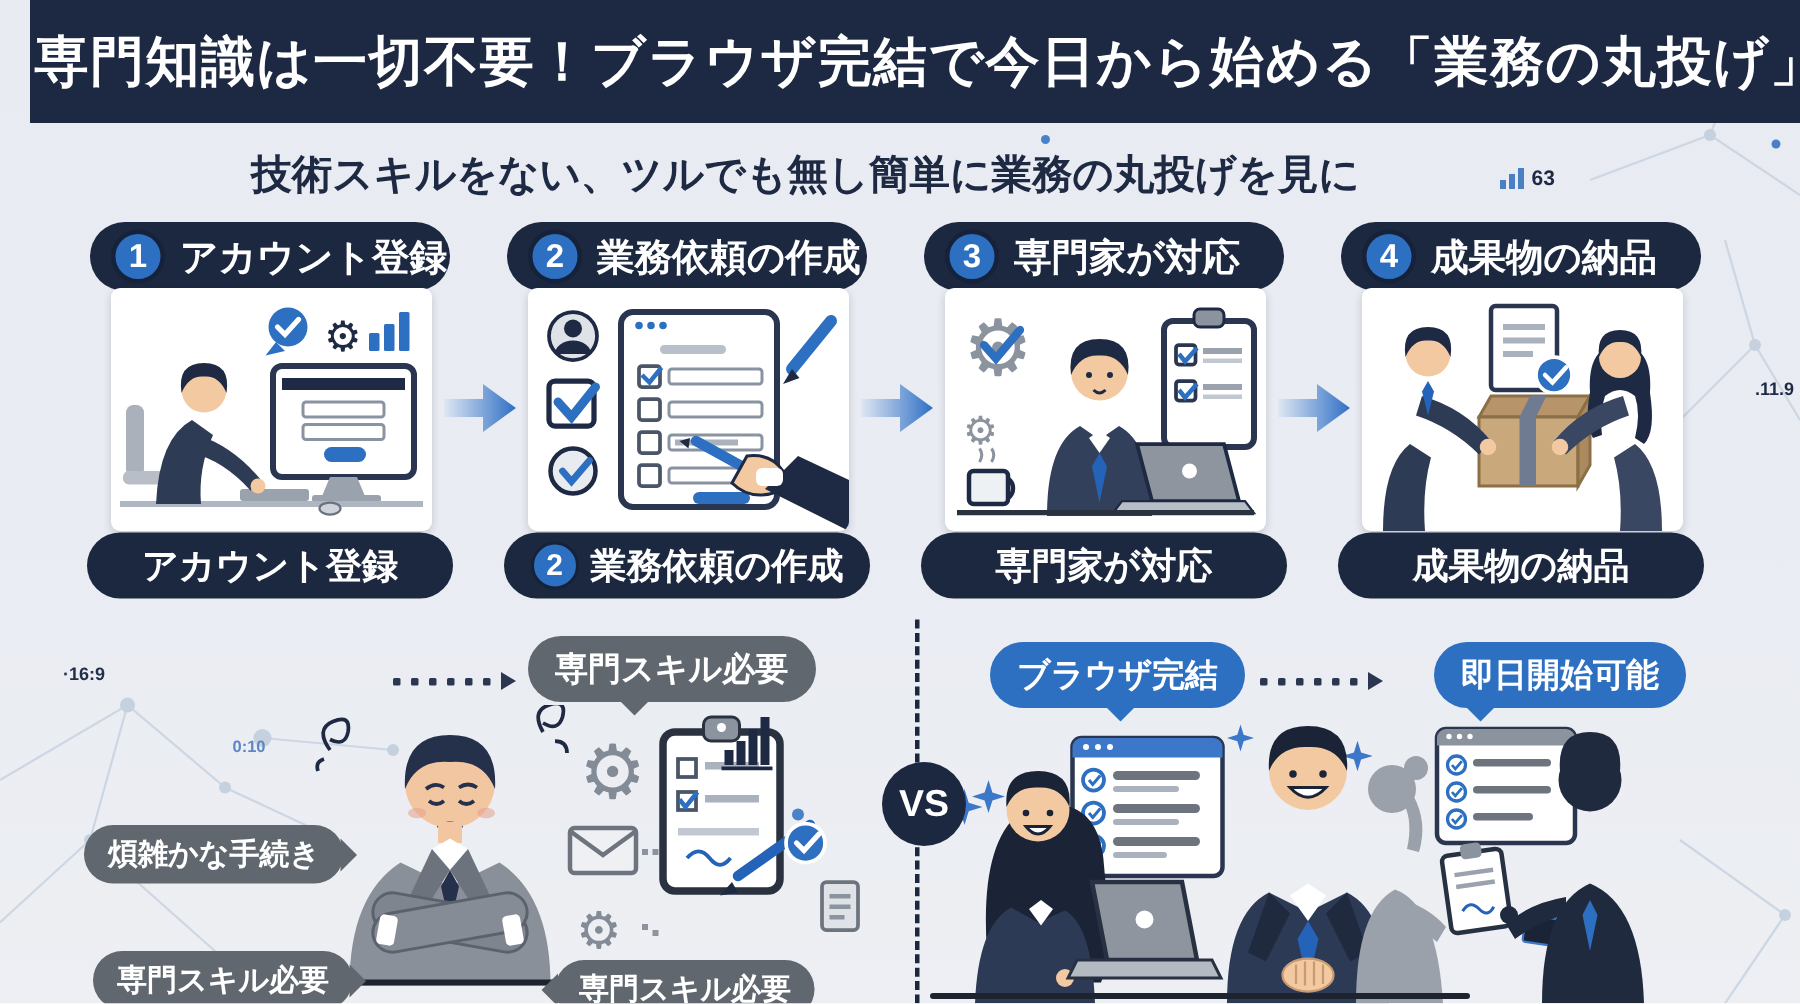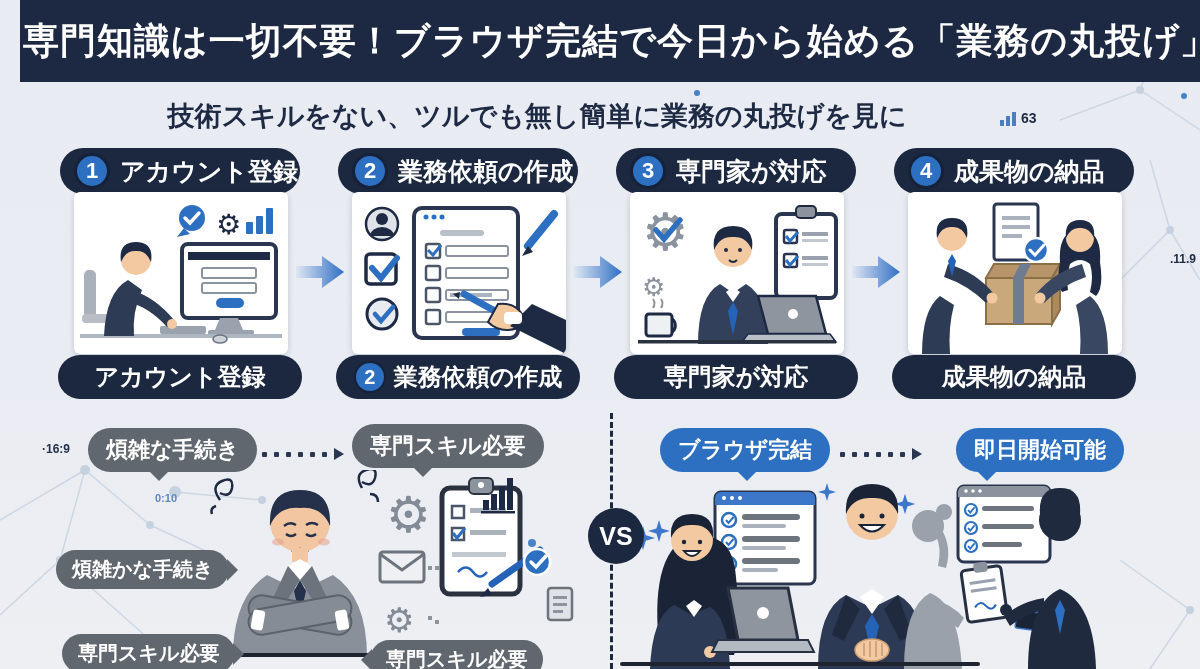--- a/index.html
+++ b/index.html
@@ -312,21 +312,20 @@
           <stop offset="0" stop-color="#dfe7f3"></stop>
           <stop offset="1" stop-color="#2f6fc4"></stop>
         </linearGradient>
       </defs>
     <polygon points="0,14 26,14 26,4 48,20 26,36 26,26 0,26" fill="url(#ag3)"></polygon>
   </svg>
 
   <span class="abs tinytext" style="left:42px;top:442px;font-size:12px;color:#232e48;">·16:9</span>
   <span class="abs tinytext" style="left:155px;top:492px;font-size:11px;color:#5d87c4;">0:10</span>
 
-  <div class="bubble tail-down" style="left:88px;top:428px;--tx:60px;">煩雑な手続き</div>
   <div class="dots" style="left:262px;top:448px;">
     <i></i>
       <i></i>
       <i></i>
       <i></i>
       <i></i>
       <i></i>
       <span class="tri"></span>
   </div>
   <div class="bubble tail-down" style="left:352px;top:424px;--tx:60px;">専門スキル必要</div>

